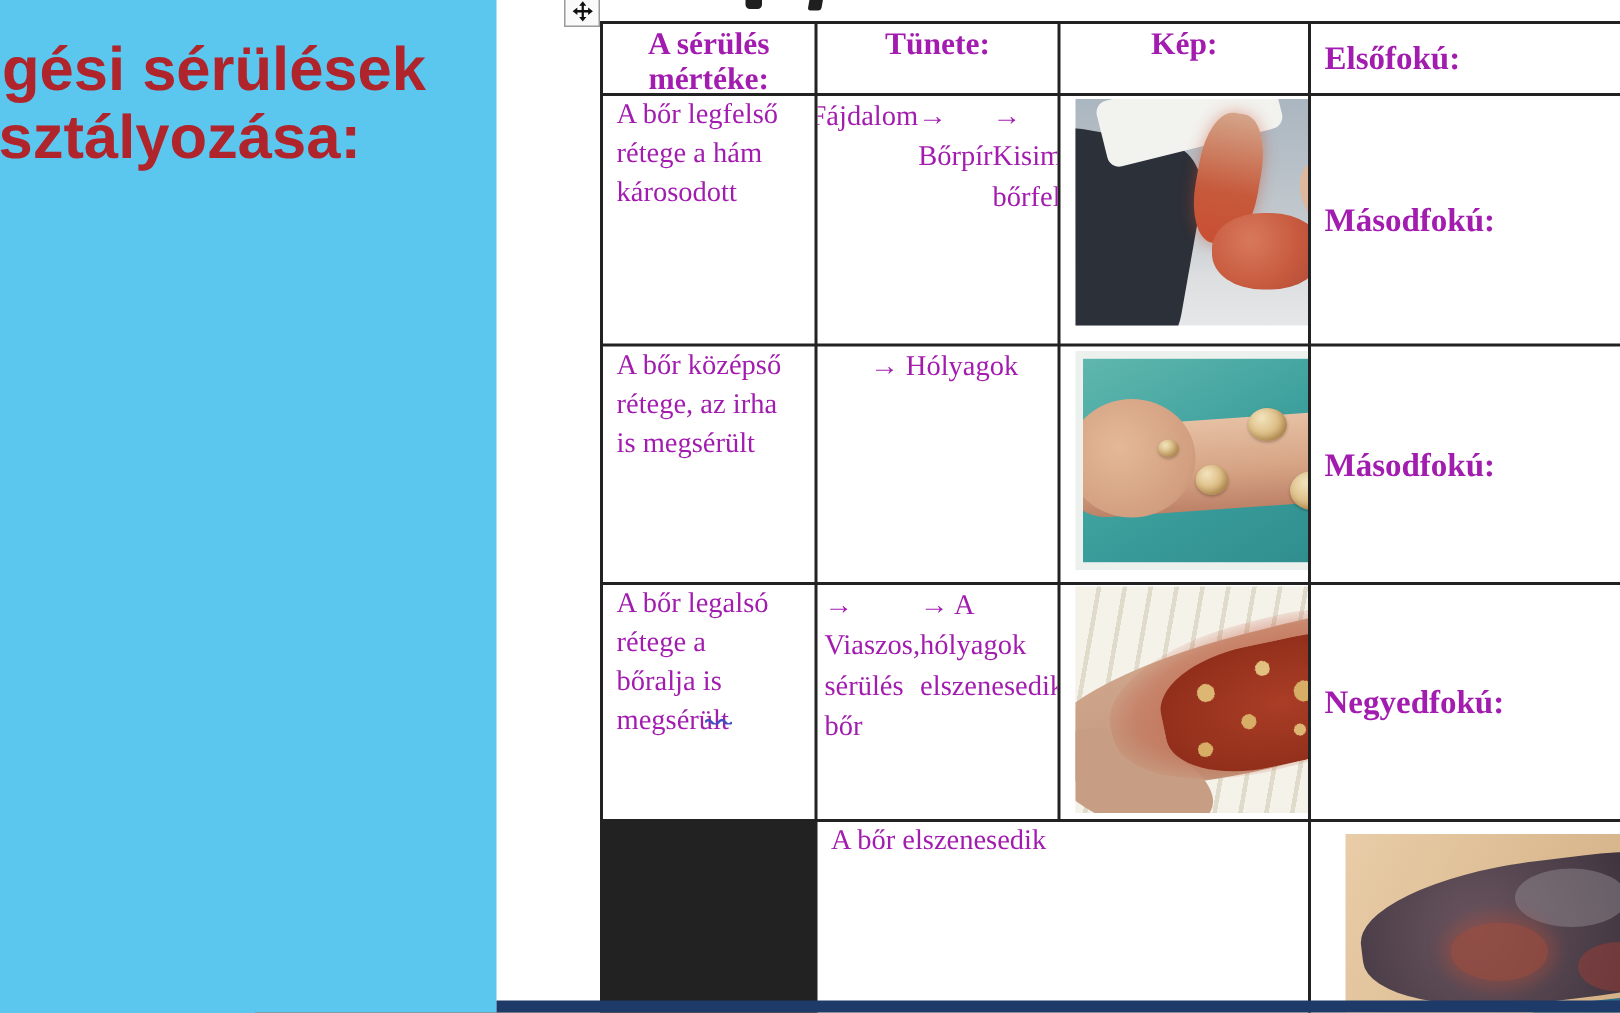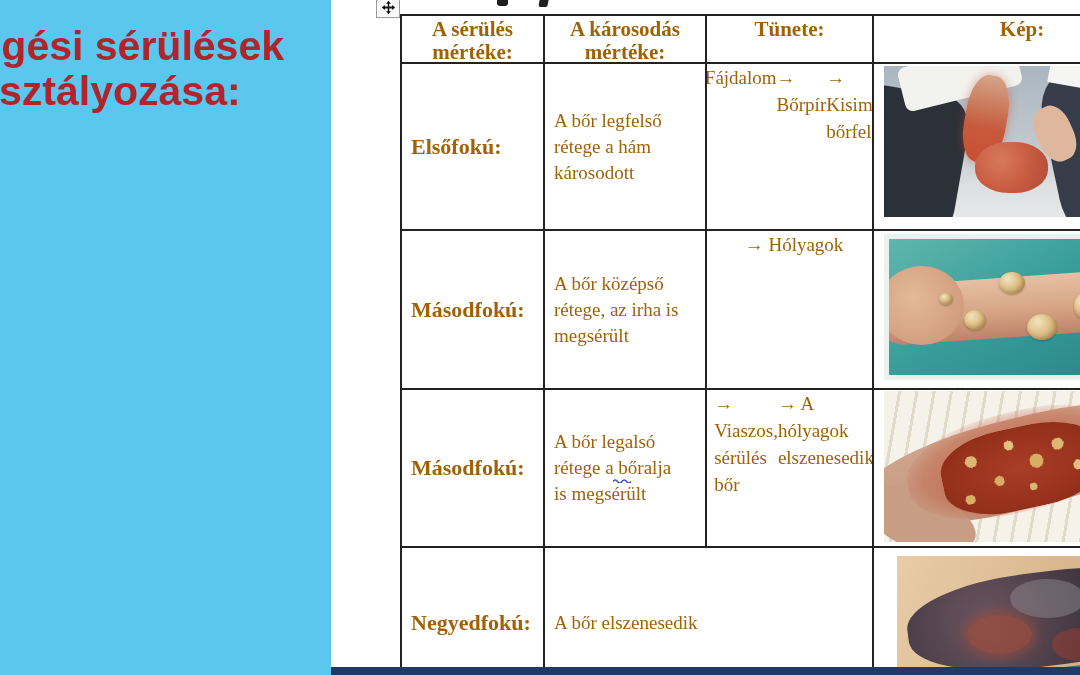--- a/index.html
+++ b/index.html
@@ -29,32 +29,32 @@
     cursor:move;
   }
   
   .burn-table{
     position:absolute; left:400px; top:14px; width:768px;
     display:grid;
     grid-template-columns:141px 160px 165px 296px;
     grid-template-rows:46px 165px 157px 156px 150px;
     gap:2px; padding:2px; background:var(--border,#222222);
   }
-  .cell{background:#ffffff; color:#a16207; overflow:hidden;}
+  .cell{background:#ffffff; color:#a21caf; overflow:hidden;}
   .h-cell{
     font-weight:700; font-size:21px; line-height:23px;
     text-align:center; padding-top:2px;
   }
   .deg-cell{
     font-weight:700; font-size:22px;
     display:flex; align-items:center; padding-left:9px; box-sizing:border-box;
   }
   .dmg-cell{
     font-size:19px; line-height:26px;
-    display:flex; align-items:center; padding:0 20px 0 9px; box-sizing:border-box;
+    display:flex; align-items:flex-start; padding:0 20px 0 9px; box-sizing:border-box;
     position:relative;
   }
   .sym-cell{
     font-size:19px; line-height:27px;
     display:flex; justify-content:center;
     padding-left:9px; box-sizing:border-box;
   }
   .merged{grid-column:2 / span 2;}
   .img-cell{position:relative;}
   .squiggle{position:absolute; left:68px; top:88px; width:18px; height:5px;}
@@ -136,21 +136,20 @@
 
 <div class="move-handle">
   <svg width="15" height="15" viewBox="0 0 20 20">
     <path d="M10 1 L13.2 5 H11 V8.8 H14.8 V6.6 L19 10 L14.8 13.4 V11.2 H11 V15 H13.2 L10 19 L6.8 15 H9 V11.2 H5.2 V13.4 L1 10 L5.2 6.6 V8.8 H9 V5 H6.8 Z" fill="#111"></path>
   </svg>
 </div>
 
 <div class="burn-table">
 
   <div class="cell h-cell">A sérülés mértéke:</div>
-  <div class="cell h-cell">A károsodás mértéke:</div>
   <div class="cell h-cell">Tünete:</div>
   <div class="cell h-cell">Kép:</div>
 
   <div class="cell deg-cell">Elsőfokú:</div>
   <div class="cell dmg-cell">
     <span>A bőr legfelső rétege a hám károsodott</span>
   </div>
   <div class="cell sym-cell">
     <div>→Fájdalom</div>
     <div>→ Bőrpír</div>

